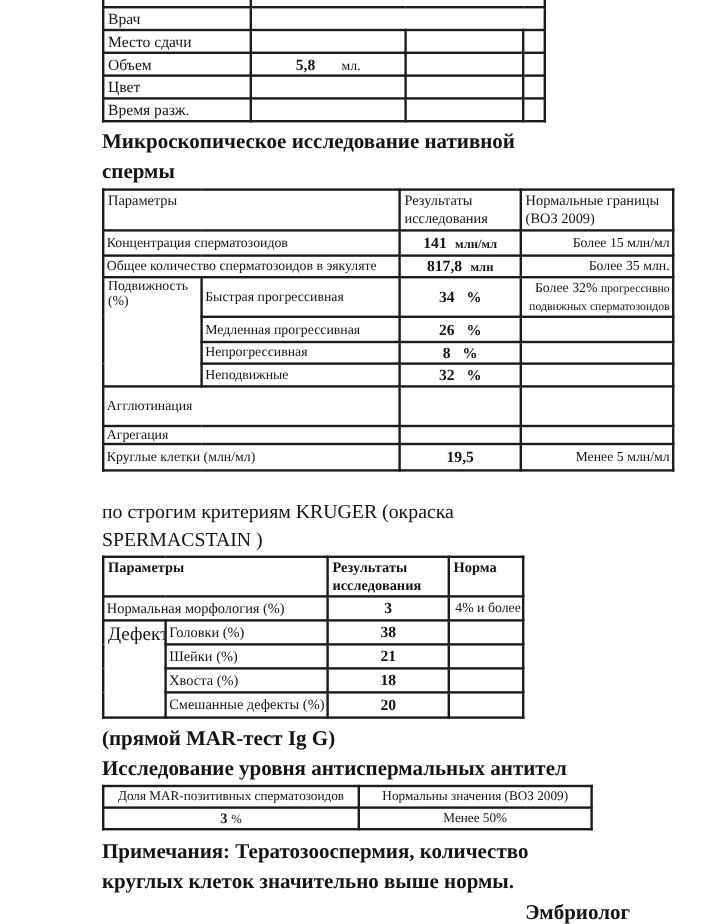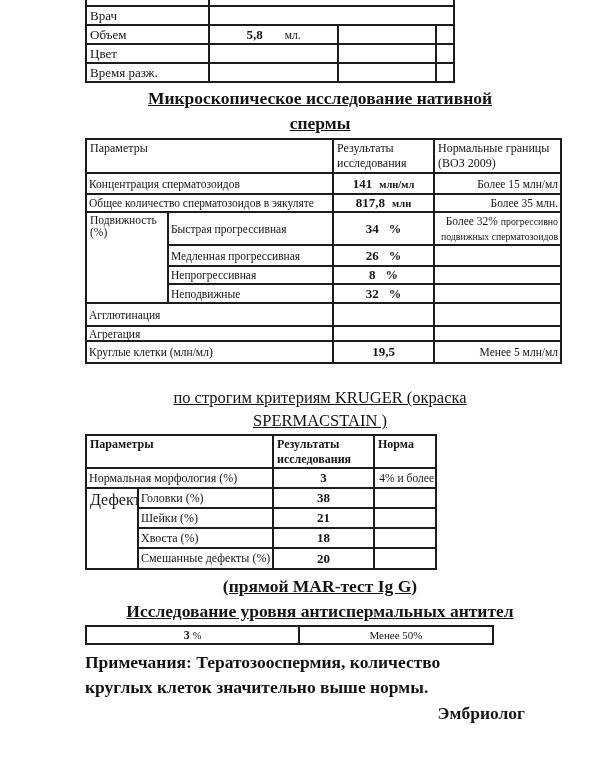--- a/index.html
+++ b/index.html
@@ -23,21 +23,21 @@
   
   .info-table { margin-left: 85px; width: 368px; }
   .info-table td { font-size: 13px; }
   .info-table tr.partial td { border-top: none; height: 6px; }
   .info-table tr.r { height: 19px; }
   .cell-center { text-align: center; }
   .num { font-weight: bold; font-size: 13px; }
   .unit-sm { font-size: 11.5px; margin-left: 22px; }
 
   
-  .title-block { margin-left: 85px; width: 470px; text-align: center; text-decoration: underline; }
+  .title-block { margin-left: 85px; width: 470px; text-align: left; }
   .t-bold { font-weight: bold; font-size: 17.5px; line-height: 25px; }
   .t-reg  { font-weight: normal; font-size: 16.5px; line-height: 23px; }
 
   
   .micro-table { margin-left: 85px; width: 475px; }
   .micro-table td.param { font-size: 11.5px; white-space: nowrap; padding-left: 2px; }
   .micro-table td.group { font-size: 11.5px; white-space: normal; vertical-align: top; padding-top: 1px; }
   .hdr td { vertical-align: top; padding-top: 1px; }
   .hdr .h-left { font-size: 12px; text-align: left; }
   .hdr .h-c { font-size: 12px; line-height: 15px; }
@@ -81,20 +81,26 @@
     <tbody>
         <tr class="partial">
       <td></td>
       <td colspan="3"></td>
     </tr>
     <tr class="r">
       <td>Врач</td>
       <td colspan="3"></td>
     </tr>
     <tr class="r">
+      <td>Место сдачи</td>
+      <td></td>
+      <td></td>
+      <td></td>
+    </tr>
+    <tr class="r">
       <td>Объем</td>
       <td class="cell-center"><span class="num">5,8</span><span class="unit-sm">мл.</span></td>
       <td></td>
       <td></td>
     </tr>
     <tr class="r">
       <td>Цвет</td>
       <td></td>
       <td></td>
       <td></td>
@@ -150,21 +156,21 @@
     <tr style="height:18px;">
       <td class="param">Непрогрессивная</td>
       <td class="val"><span class="num">8</span><span class="u-pct">%</span></td>
       <td class="norm"></td>
     </tr>
     <tr style="height:19px;">
       <td class="param">Неподвижные</td>
       <td class="val"><span class="num">32</span><span class="u-pct">%</span></td>
       <td class="norm"></td>
     </tr>
-    <tr style="height:23px;">
+    <tr style="height:33px;">
       <td colspan="2" class="param">Агглютинация</td>
       <td class="val"></td>
       <td class="norm"></td>
     </tr>
     <tr style="height:15px;">
       <td colspan="2" class="param">Агрегация</td>
       <td class="val"></td>
       <td class="norm"></td>
     </tr>
     <tr style="height:22px;">
@@ -226,20 +232,24 @@
     <div class="t-bold">(прямой MAR-тест Ig G)</div>
     <div class="t-bold">Исследование уровня антиспермальных антител</div>
   </div>
 
   <table class="mar-table" style="margin-top:1px;">
     <colgroup>
         <col style="width:213px">
         <col style="width:194px">
       </colgroup>
     <tbody>
+        <tr>
+      <td>Доля MAR-позитивных сперматозоидов</td>
+      <td>Нормальны значения (ВОЗ 2009)</td>
+    </tr>
     <tr>
       <td><span class="num">3</span><span class="mar-unit">%</span></td>
       <td>Менее 50%</td>
     </tr>
   </tbody>
     </table>
 
   <div class="notes">
     <div class="note-line">Примечания: Тератозооспермия, количество</div>
     <div class="note-line">круглых клеток значительно выше нормы.</div>

